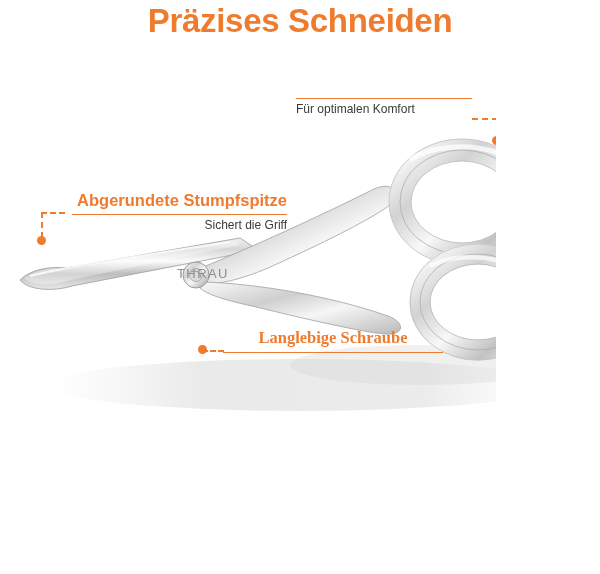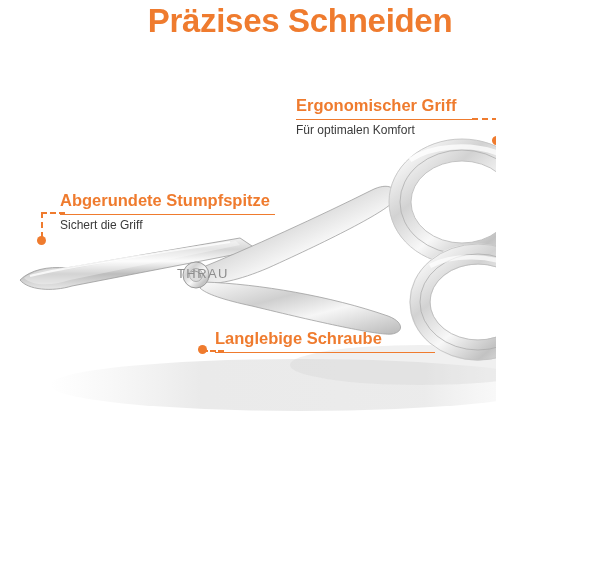--- a/index.html
+++ b/index.html
@@ -48,23 +48,23 @@
     background: #ef7b2e;
     margin: 3px 0 3px 0;
   }
   .callout .sub {
     font-size: 12px;
     color: #3a3a3a;
     line-height: 1.25;
   }
   .c-grip      { top: 95px;  left: 296px; text-align: left; }
   .c-grip .rule{ width: 176px; }
-  .c-tip       { top: 190px; left: 60px;  text-align: left; }
+  .c-tip       { top: 190px; left: 72px;  text-align: right; }
   .c-tip .rule { width: 215px; }
-  .c-screw     { top: 328px; left: 215px; text-align: left; }
+  .c-screw     { top: 328px; left: 223px; text-align: center; font-family: Liberation Serif, serif; }
   .c-screw .rule { width: 220px; }
 
   
   .dot {
     position: absolute;
     width: 9px;
     height: 9px;
     border-radius: 50%;
     background: #ef7b2e;
   }
@@ -172,21 +172,20 @@
       <ellipse cx="478" cy="182" rx="68" ry="58" fill="none" stroke="#c4c4c4" stroke-width="0.9"></ellipse>
 
       <path d="M 410,40 C 430,26 470,22 500,34" fill="none" stroke="#ffffff" stroke-width="5" opacity="0.75"></path>
       <path d="M 430,146 C 452,134 492,134 516,148" fill="none" stroke="#ffffff" stroke-width="4.5" opacity="0.7"></path>
       <path d="M 30,156 C 60,148 150,134 230,122" fill="none" stroke="#ffffff" stroke-width="2.2" opacity="0.8"></path>
     </svg>
     <div class="watermark">THRAU</div>
   </div>
 
   <div class="callout c-grip">
-    <div class="head">Ergonomischer Griff</div>
     <div class="rule"></div>
     <div class="sub">Für optimalen Komfort</div>
   </div>
   <div class="leader l-grip-h"></div>
   <div class="leader v l-grip-v"></div>
   <div class="dot dot-grip"></div>
 
   <div class="callout c-tip">
     <div class="head">Abgerundete Stumpfspitze</div>
     <div class="rule"></div>

